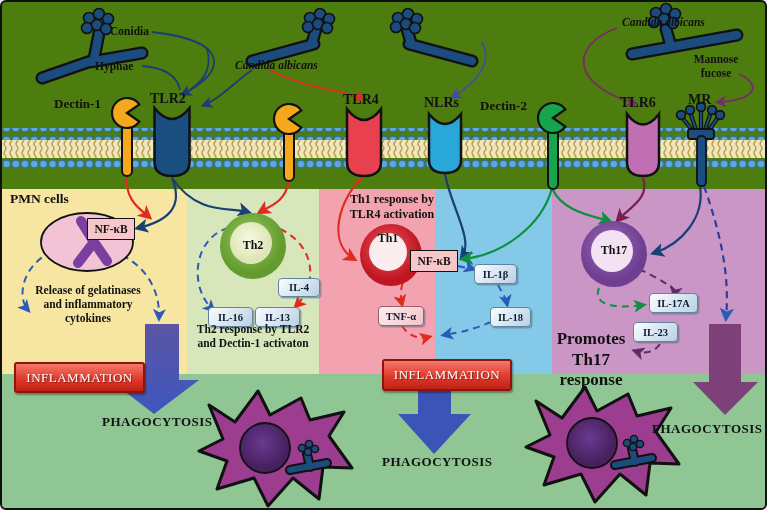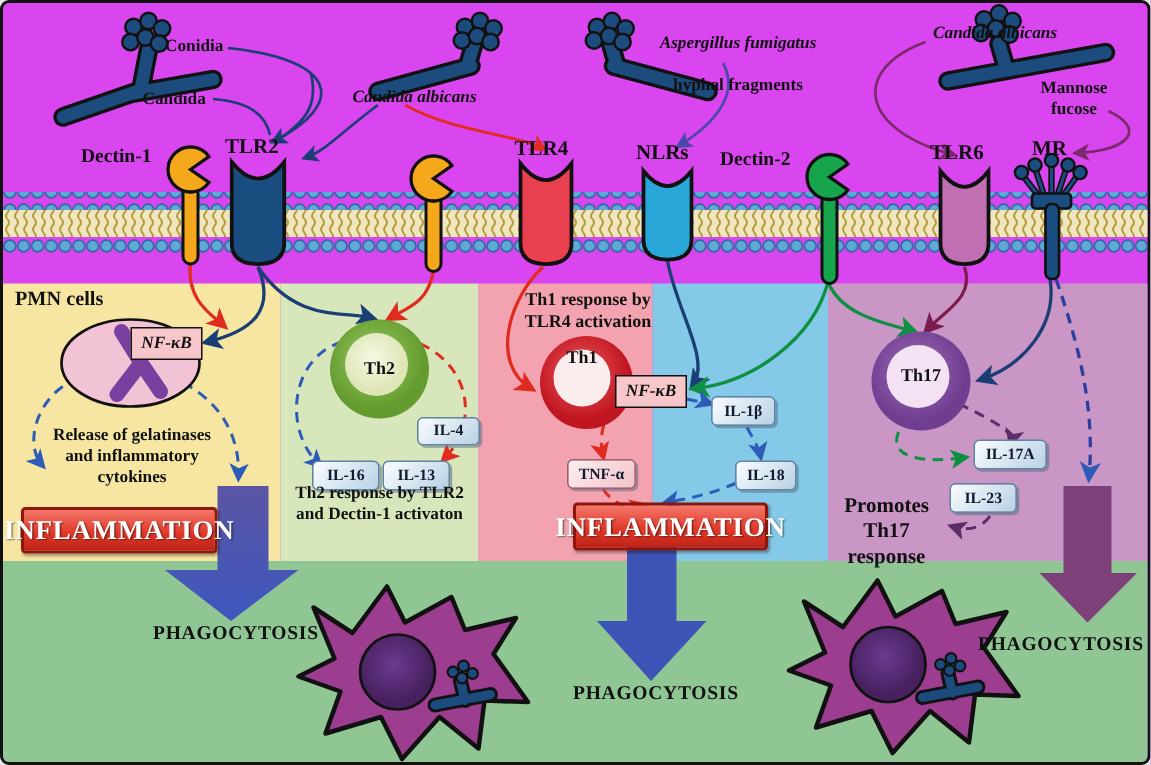--- a/index.html
+++ b/index.html
@@ -1,34 +1,34 @@
 <!DOCTYPE html>
 <html><head>
 <meta charset="utf-8">
 <style>
   html,body{margin:0;padding:0;background:#e8e8e8;}
-  .stage{position:relative;width:767px;height:510px;background:#d946ef;border:2px solid #111;
+  .stage{position:relative;width:767px;height:510px;background:#4d7c0f;border:2px solid #111;
          border-radius:6px;overflow:hidden;box-sizing:border-box;
          font-family:"Liberation Serif","DejaVu Serif",serif;color:#111;}
   .panel{position:absolute;}
   .lbl{position:absolute;white-space:pre-line;font-weight:bold;line-height:1.22;}
   .ctr{text-align:center;}
   .it{font-style:italic;}
   .cellLbl{position:absolute;text-align:center;font-weight:bold;font-size:12px;}
   .ilbox{position:absolute;display:flex;align-items:center;justify-content:center;
          background:linear-gradient(135deg,#FBFDFF 0%,#DCE9F2 45%,#B9D2E4 100%);
          border:1px solid #5F83A2;border-radius:4px;box-shadow:1.5px 1.5px 0 rgba(90,110,130,.55);
          font-weight:bold;font-size:10.5px;color:#101A30;}
   .nfkb{position:absolute;display:flex;align-items:center;justify-content:center;
-        background:#F7C6CB;border:1.6px solid #111;font-weight:bold;font-size:11.5px;font-style:italic;}
+        background:#F7C6CB;border:1.6px solid #111;font-weight:bold;font-size:11.5px;}
   .inflam{position:absolute;display:flex;align-items:center;justify-content:center;
           background:linear-gradient(180deg,#F4786B 0%,#E03A2B 55%,#BE2316 100%);
-          border:2px solid #8E150C;border-radius:3px;color:#fff;font-weight:bold;
-          font-size:18px;letter-spacing:.5px;text-shadow:1px 1px 1px rgba(0,0,0,.45);
-          box-shadow:1px 1.5px 2px rgba(0,0,0,.35);}
+          border:2px solid #8E150C;border-radius:3px;color:#fff;font-weight:normal;
+          font-size:13px;letter-spacing:.5px;text-shadow:1px 1px 1px rgba(0,0,0,.45);
+          box-shadow:1px 1.5px 2px rgba(0,0,0,.35);margin-top:24px;}
   svg{position:absolute;left:0;top:0;}
 </style>
 </head>
 <body>
 
 <div class="stage">
 
   <div class="panel" style="left:0;top:187px;width:185px;height:185px;background:#F6E6A2"></div>
   <div class="panel" style="left:185px;top:187px;width:132px;height:185px;background:#D7E7BB"></div>
   <div class="panel" style="left:317px;top:187px;width:116px;height:185px;background:#F3A3B0"></div>
@@ -246,26 +246,22 @@
       <use href="#mini-hypha" transform="translate(288,468)"></use>
     </g>
     <g>
       <use href="#phagBlob" transform="translate(327,-4)" fill="#9C3D90" stroke="#111" stroke-width="3" stroke-linejoin="round"></use>
       <circle cx="590" cy="441" r="25" fill="url(#gNuc)" stroke="#111" stroke-width="1.8"></circle>
       <use href="#mini-hypha" transform="translate(613,463)"></use>
     </g>
   </svg>
 
   <div class="lbl" style="left:108px;top:22px;font-size:11.5px">Conidia</div>
-  <div class="lbl" style="left:93px;top:57px;font-size:11.5px">Candida</div>
+  <div class="lbl" style="left:93px;top:57px;font-size:11.5px">Hyphae</div>
   <div class="lbl it" style="left:233px;top:56px;font-size:11.5px">Candida albicans</div>
-  <div class="lbl ctr" style="left:423px;top:6px;width:134px;font-size:11.5px">
-    <span class="it">Aspergillus fumigatus</span><br>
-    <span>hyphal fragments</span>
-  </div>
   <div class="lbl it" style="left:620px;top:13px;font-size:11.5px">Candida albicans</div>
   <div class="lbl ctr" style="left:686px;top:50px;width:56px;font-size:11.5px">Mannose
 fucose</div>
 
   <div class="lbl" style="left:52px;top:94px;font-size:13px">Dectin-1</div>
   <div class="lbl" style="left:148px;top:88px;font-size:14px">TLR2</div>
   <div class="lbl" style="left:341px;top:89px;font-size:14px">TLR4</div>
   <div class="lbl" style="left:422px;top:92px;font-size:14px">NLRs</div>
   <div class="lbl" style="left:478px;top:96px;font-size:13px">Dectin-2</div>
   <div class="lbl" style="left:618px;top:92px;font-size:14px">TLR6</div>
@@ -293,17 +289,17 @@
   <div class="ilbox" style="left:376px;top:304px;width:44px;height:18px;background:linear-gradient(135deg,#FDEFF0,#F3C2C8);border-color:#9A6070">TNF-α</div>
   <div class="inflam" style="left:380px;top:333px;width:126px;height:28px">INFLAMMATION</div>
   <div class="lbl" style="left:380px;top:452px;font-size:13px;letter-spacing:.5px">PHAGOCYTOSIS</div>
 
   <div class="ilbox" style="left:472px;top:262px;width:41px;height:18px">IL-1β</div>
   <div class="ilbox" style="left:488px;top:305px;width:39px;height:18px">IL-18</div>
 
   <div class="cellLbl" style="left:592px;top:241px;width:40px">Th17</div>
   <div class="ilbox" style="left:647px;top:291px;width:47px;height:18px">IL-17A</div>
   <div class="ilbox" style="left:631px;top:320px;width:43px;height:18px">IL-23</div>
-  <div class="lbl ctr" style="left:546px;top:327px;width:86px;font-size:14px">Promotes Th17
+  <div class="lbl ctr" style="left:546px;top:327px;width:86px;font-size:17px">Promotes Th17
 response</div>
   <div class="lbl" style="left:650px;top:419px;font-size:13px;letter-spacing:.5px">PHAGOCYTOSIS</div>
 
 </div>
 
 </body></html>

